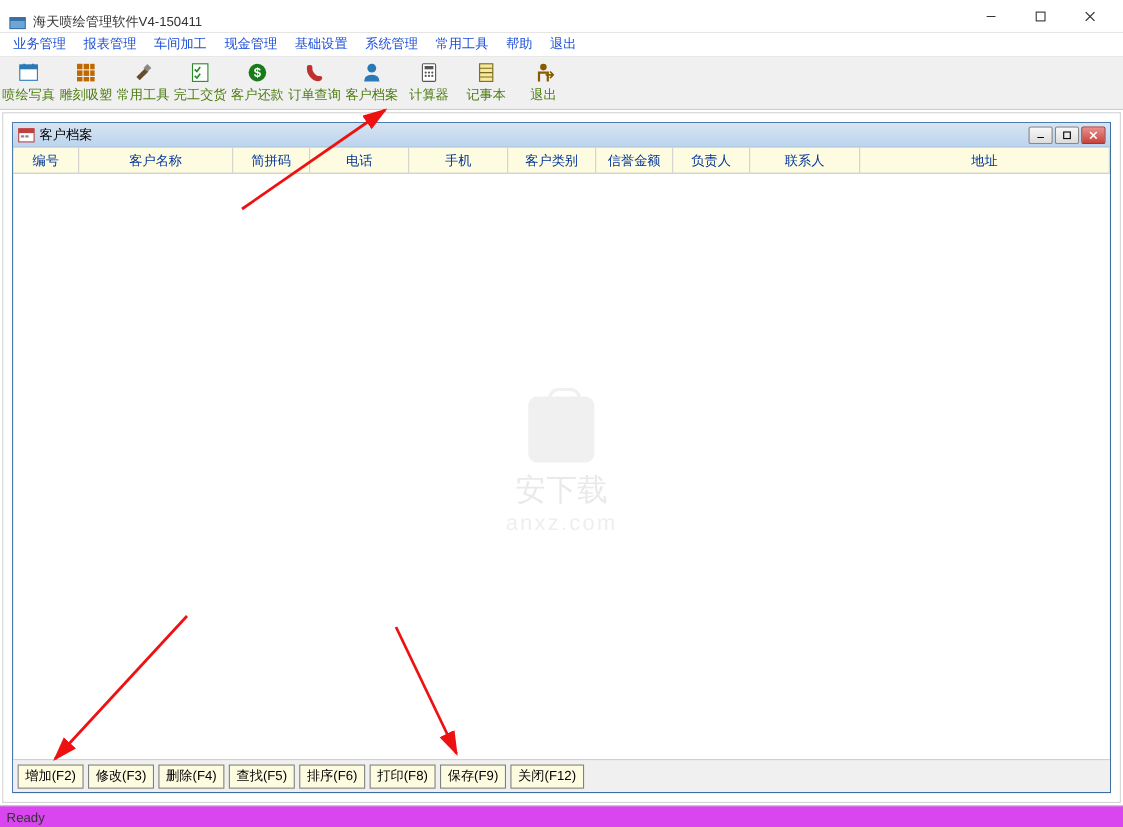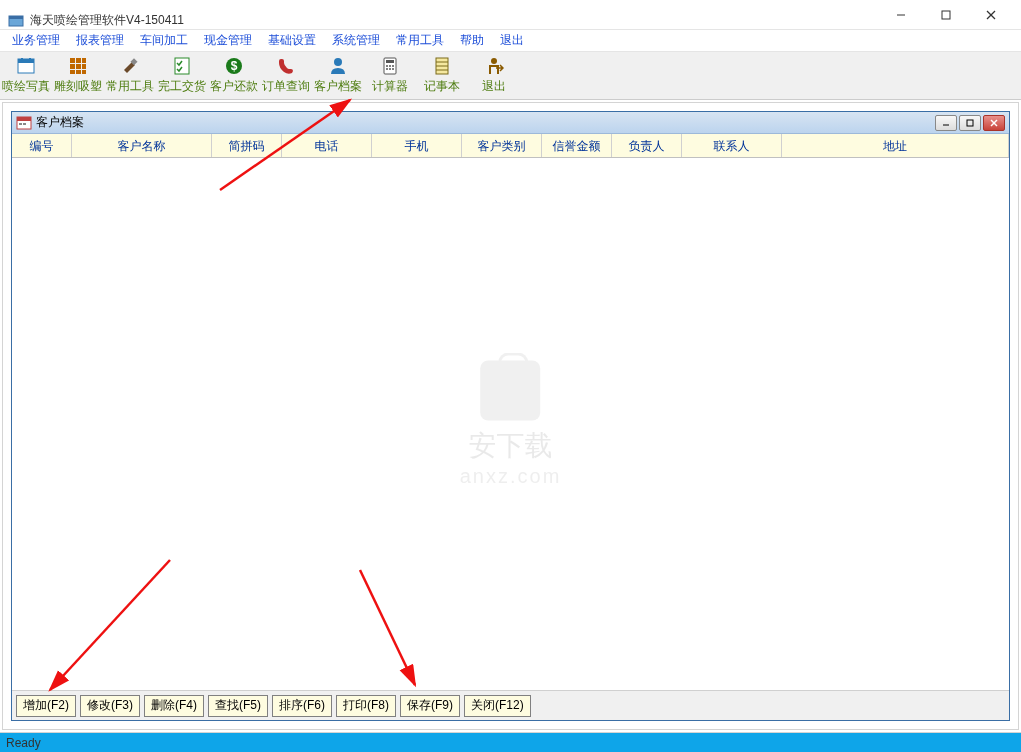--- a/index.html
+++ b/index.html
@@ -38,21 +38,21 @@
 .table-wrap { flex: 1; background: #5eead4; display: flex; flex-direction: column; overflow: hidden; }
 .table-header { display: flex; background: #fefce0; border-bottom: 1px solid #c0c0c0; height: 24px; }
 .table-header .th { padding: 4px 6px; border-right: 1px solid #d0d0d0; color: #003399; text-align: center; cursor: pointer; }
 .table-body { flex: 1; background: #fff; position: relative; }
 
 
 .bottom-buttons { height: 30px; display: flex; align-items: center; padding: 2px 4px; gap: 4px; border-top: 1px solid #d0d0d0; background: #f0f0f0; }
 .bottom-buttons .bbtn { height: 22px; padding: 0 6px; background: #fefce0; border: 1px solid #808080; cursor: pointer; display: flex; align-items: center; font-size: 12px; color: #000; }
 
 
-.statusbar { position: absolute; bottom: 0; left: 0; right: 0; height: 20px; background: #0ea5e9; border-top: 1px solid #d4d4d4; display: flex; align-items: center; padding: 0 6px; color: #333; }
+.statusbar { position: absolute; bottom: 0; left: 0; right: 0; height: 20px; background: #d946ef; border-top: 1px solid #d4d4d4; display: flex; align-items: center; padding: 0 6px; color: #333; }
 
 
 .watermark { position: absolute; top: 50%; left: 50%; transform: translate(-50%, -50%); opacity: 0.12; text-align: center; pointer-events: none; }
 .watermark .wm-icon { width: 60px; height: 60px; background: #888; border-radius: 8px; margin: 0 auto 6px; position: relative; }
 .watermark .wm-icon::before { content: ""; position: absolute; top: -8px; left: 18px; width: 24px; height: 10px; border: 3px solid #888; border-bottom: none; border-radius: 10px 10px 0 0; }
 .watermark .wm-text { font-size: 28px; color: #555; }
 .watermark .wm-url { font-size: 20px; color: #777; letter-spacing: 2px; }
 
 
 .arrow-svg { position: absolute; top: 0; left: 0; width: 100%; height: 100%; pointer-events: none; }

